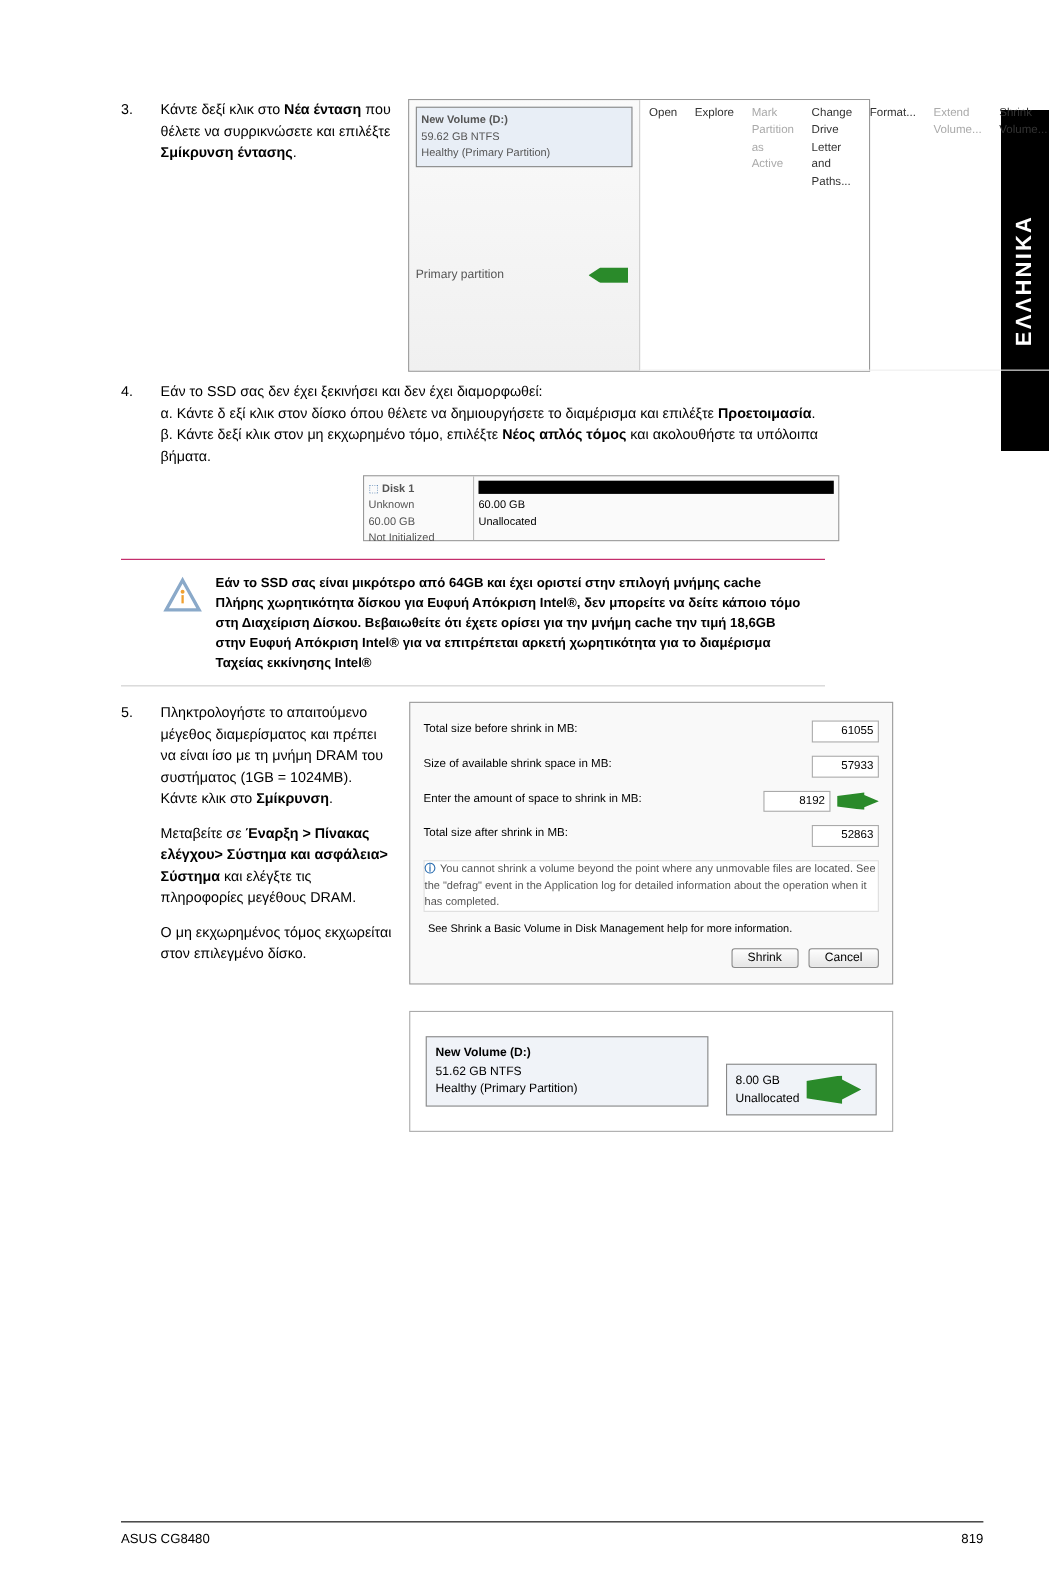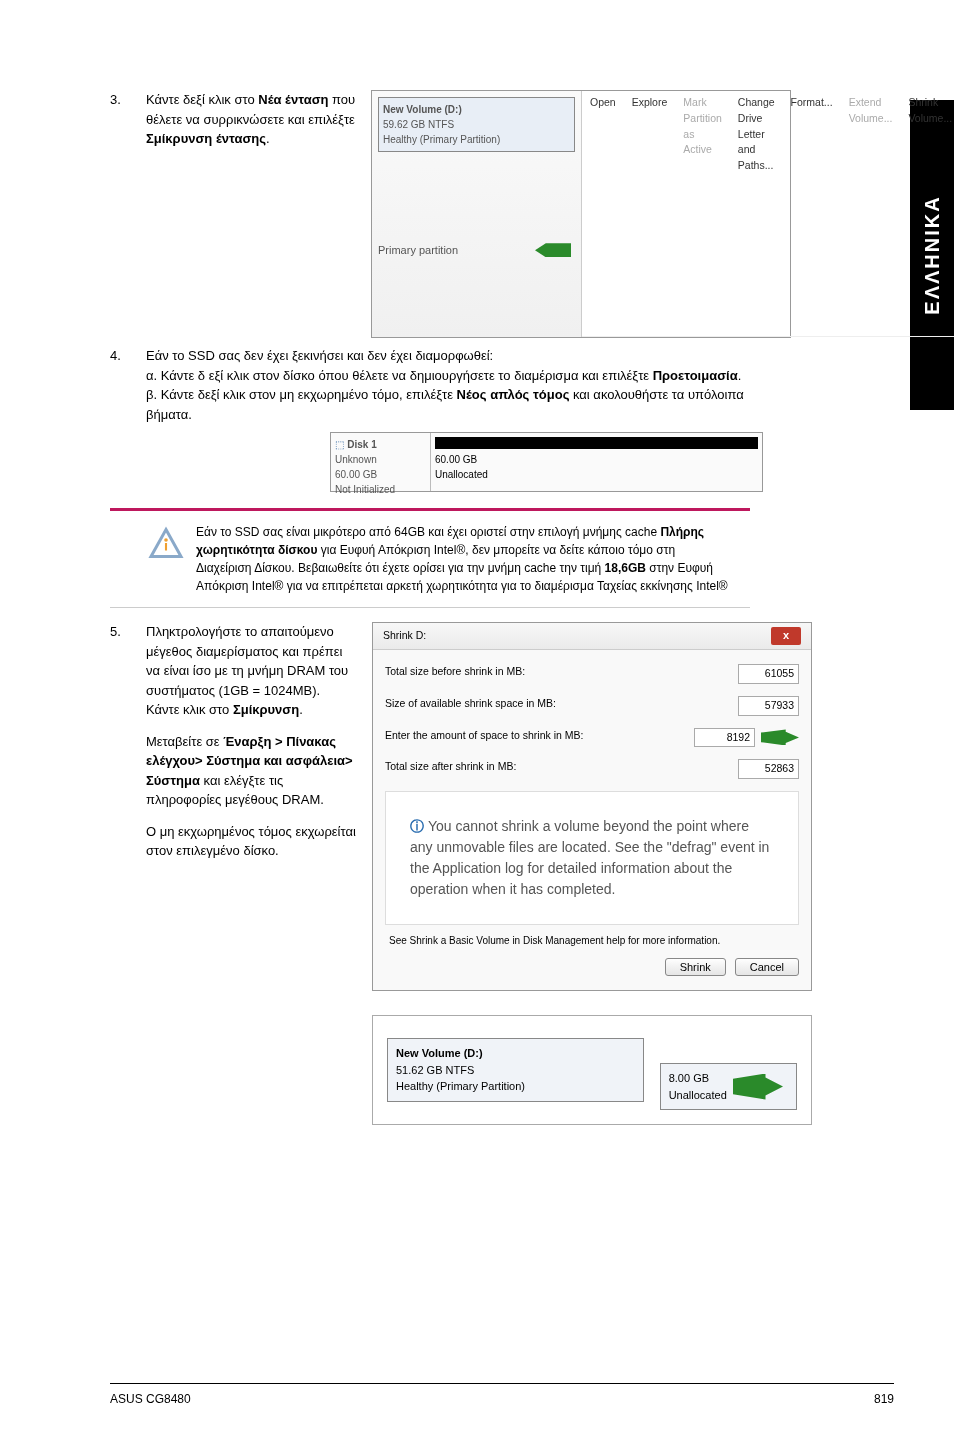--- a/index.html
+++ b/index.html
@@ -90,22 +90,23 @@
     margin: 8px auto 8px 220px;
     width: 433px; height: 60px;
     border:1px solid #999; background:#fafafa;
     display:flex; font-size:10px;
   }
   .disk1 .dl { width:100px; padding:4px; border-right:1px solid #bbb; color:#555;}
   .disk1 .dr { flex:1; padding:4px; }
   .disk1 .dr .bar { height:12px; background:#000; margin-bottom:3px;}
   .note-row {
     display:flex; align-items:flex-start; margin:16px 0 14px 0;
-    border-top:3px solid #be185d; border-bottom:1px solid #ccc;
+    border-top:1px solid #be185d; border-bottom:1px solid #ccc;
     padding:12px 0;
+    font-weight:bold;
   }
   .note-icon {
     width:40px; height:40px; flex-shrink:0;
     margin: 0 10px 0 36px;
     display:flex;align-items:center;justify-content:center;
   }
   .note-icon svg { width:36px;height:36px; }
   .note-text { font-size:12px; line-height:1.5; padding-right:20px;}
   .step5-wrap { display:flex; }
   .step5-text { width:210px; }
@@ -113,22 +114,22 @@
   .shrink-dlg {
     width:440px; border:1px solid #999; background:#f9f9f9;
     font-size:10.5px; padding:10px 12px 14px 12px; position:relative;
   }
   .shrink-row { display:flex; justify-content:space-between; padding:6px 0;}
   .shrink-row .val {
     width:61px; background:#fff; border:1px solid #aaa; padding:1px 4px; text-align:right;
     display:inline-block;
   }
   .shrink-info {
-    border:1px solid #ddd; background:#fff; padding:24px; margin-top:6px;
-    font-size:14px; color:#555;
+    border:1px solid #ddd; background:#fff; padding:0; margin-top:6px;
+    font-size:10px; color:#555;
   }
   .shrink-btns { text-align:right; margin-top:10px;}
   .shrink-btns button {
     font-size:11px; padding:2px 14px; border:1px solid #888;
     background:linear-gradient(#fefefe,#e5e5e5); border-radius:3px; margin-left:6px;
   }
   .shrink-title {
     margin:-10px -12px 8px -12px; padding:4px 10px;
     background:linear-gradient(#f7f7f7,#eaeaea); border-bottom:1px solid #ccc;
     display:flex;justify-content:space-between;align-items:center;
@@ -247,24 +248,20 @@
           <span>Πληκτρολογήστε το απαιτούμενο μέγεθος διαμερίσματος και πρέπει να είναι ίσο με τη μνήμη DRAM του συστήματος (1GB = 1024MB). Κάντε κλικ στο </span><b>Σμίκρυνση</b><span>.</span>
         </div>
         <div class="para">
           <span>Μεταβείτε σε </span><b>Έναρξη &gt; Πίνακας ελέγχου&gt; Σύστημα και ασφάλεια&gt; Σύστημα</b><span> και ελέγξτε τις πληροφορίες μεγέθους DRAM.</span>
         </div>
         <div class="para">Ο μη εκχωρημένος τόμος εκχωρείται στον επιλεγμένο δίσκο.</div>
       </div>
 
       <div class="step5-imgs">
         <div class="shrink-dlg">
-          <div class="shrink-title">
-            <span>Shrink D:</span>
-            <span class="closex">x</span>
-          </div>
           <div class="shrink-row">
             <span>Total size before shrink in MB:</span>
             <span class="val">61055</span>
           </div>
           <div class="shrink-row">
             <span>Size of available shrink space in MB:</span>
             <span class="val">57933</span>
           </div>
           <div class="shrink-row">
             <span>Enter the amount of space to shrink in MB:</span>

